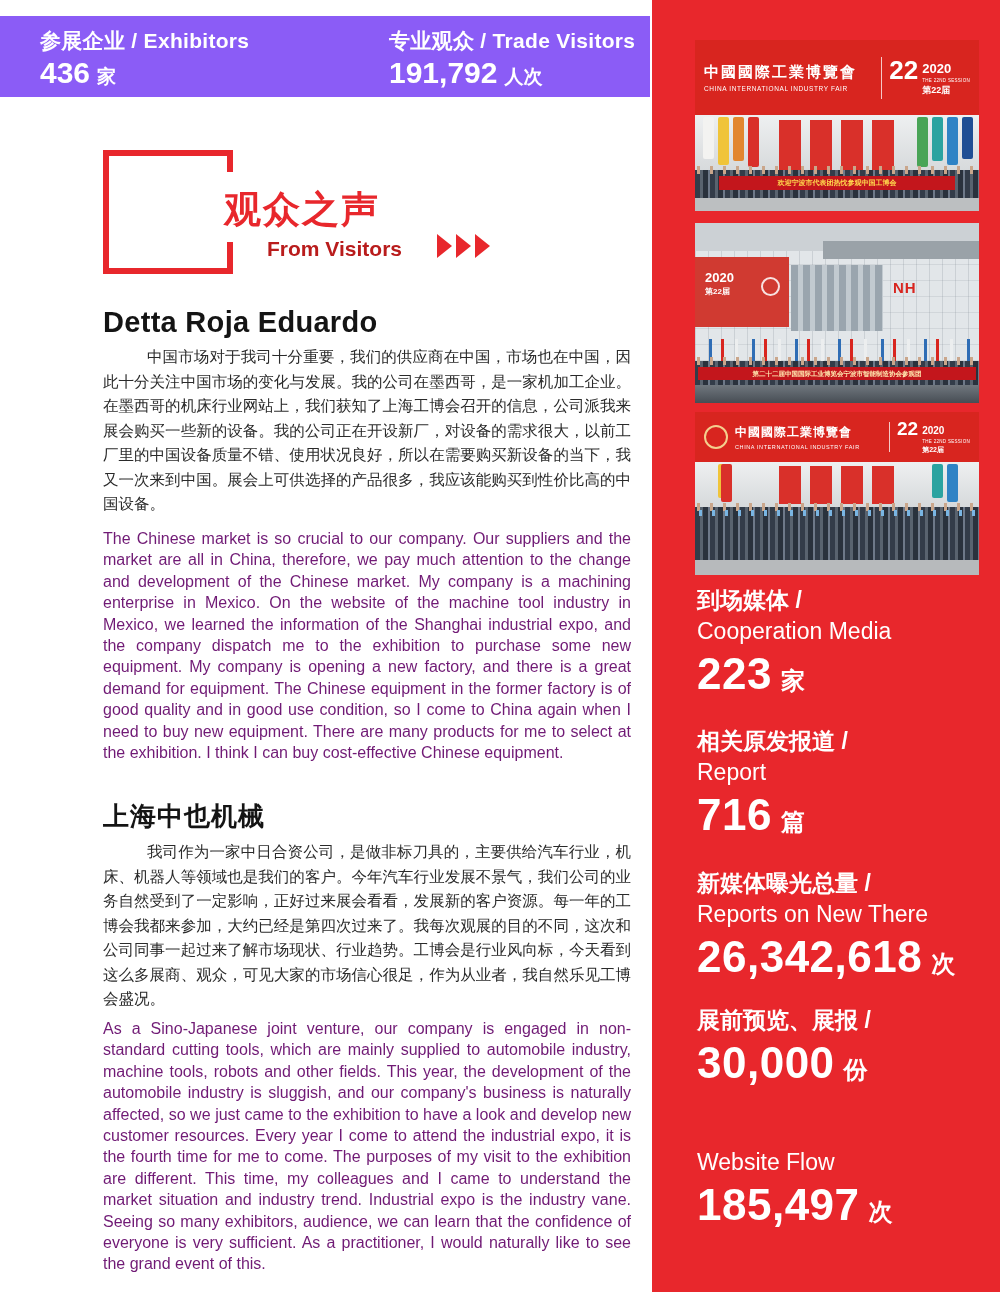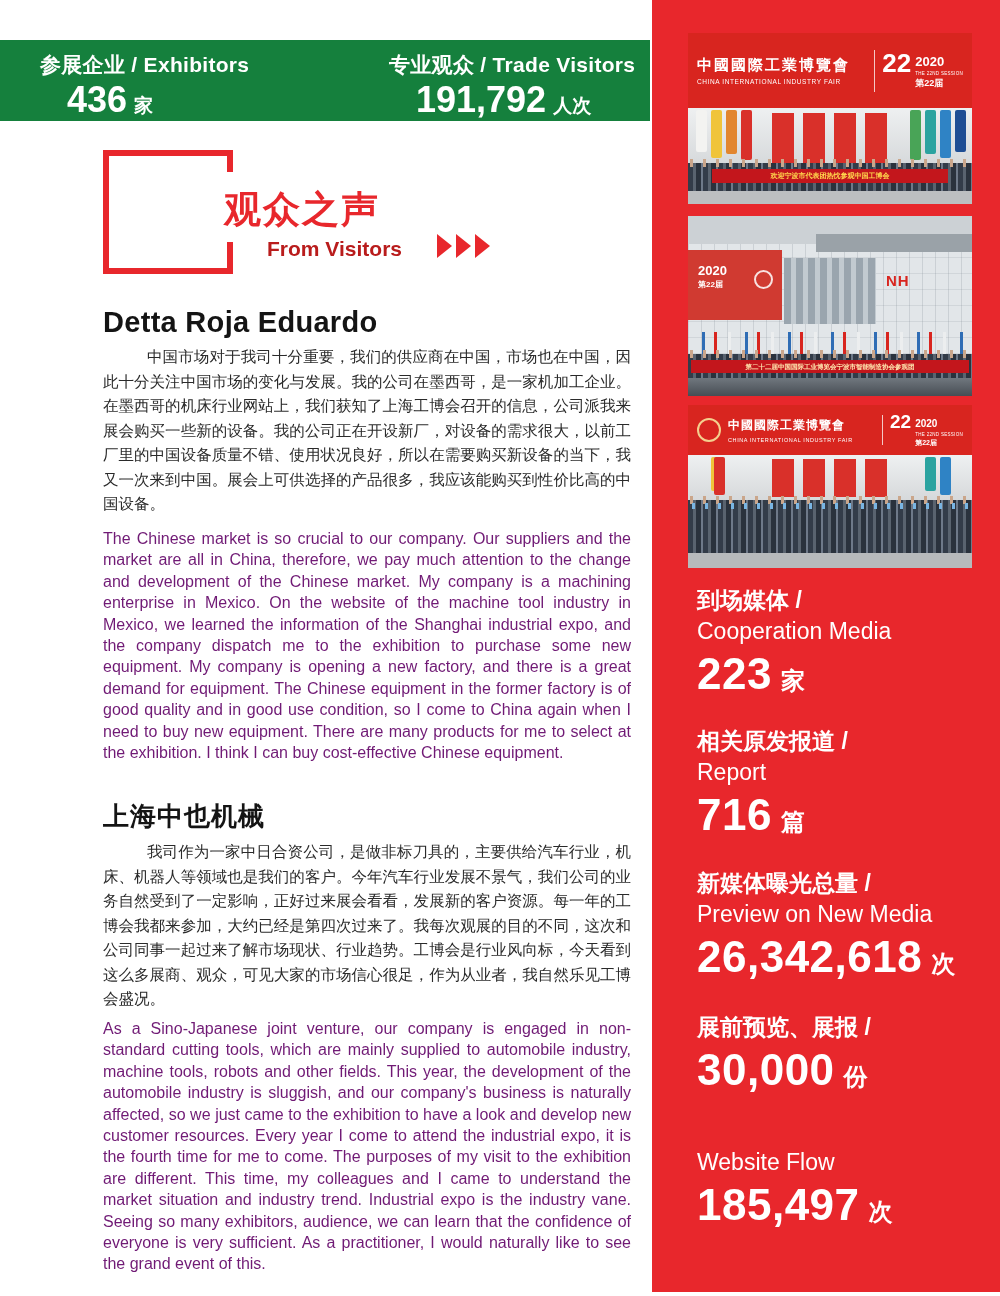--- a/index.html
+++ b/index.html
@@ -1,26 +1,26 @@
 <!DOCTYPE html>
 <html><head>
 <meta charset="utf-8">
 <style>
   html,body{margin:0;padding:0;}
   .page{position:relative;width:1000px;height:1296px;background:#ffffff;overflow:hidden;
         font-family:"Liberation Sans","DejaVu Sans",sans-serif;}
 
   
-  .top-banner{position:absolute;left:0;top:40px;width:650px;height:81px;background:#15803d;color:#fff;}
+  .top-banner{position:absolute;left:0;top:16px;width:650px;height:81px;background:#8b5cf6;color:#fff;}
   .banner-group{position:absolute;top:11px;}
   .bg-exhibitors{left:40px;}
   .bg-visitors{left:389px;}
   .banner-label{font-size:21px;font-weight:600;letter-spacing:.3px;}
   .banner-value-row{display:flex;align-items:baseline;margin-top:3px;}
-  .banner-value{font-size:36px;font-weight:700;line-height:1;margin-left:27px;}
+  .banner-value{font-size:30px;font-weight:700;line-height:1;}
   .banner-unit{font-size:19px;font-weight:700;margin-left:7px;}
 
   
   .title-square{position:absolute;left:103px;top:150px;width:130px;height:124px;
                 border:6px solid #e8272c;box-sizing:border-box;}
   .title-square-gap{position:absolute;left:222px;top:172px;width:16px;height:70px;background:#fff;}
   .title-zh{position:absolute;left:224px;top:191px;margin:0;font-size:37px;line-height:1;
             font-weight:800;color:#e8272c;letter-spacing:2px;}
   .title-en{position:absolute;left:267px;top:237px;font-size:21px;font-weight:700;color:#b91c1c;}
   .title-arrows{position:absolute;left:437px;top:234px;display:flex;}
@@ -34,21 +34,21 @@
   .para{position:absolute;left:103px;width:528px;margin:0;text-align:justify;}
   .para.zh{font-size:15.5px;line-height:24.5px;color:#2a2a2a;text-indent:44px;}
   .para.en{font-size:16px;line-height:21.4px;color:#701a75;margin-top:11px;}
   .p-zh-1{top:345px;}
   .p-en-1{top:517px;}
   .p-zh-2{top:840px;}
   .p-en-2{top:1007px;}
 
   
   .sidebar{position:absolute;left:652px;top:0;width:348px;height:1292px;background:#e8272c;}
-  .photo{position:absolute;left:31px;width:284px;background:#fef9c3;overflow:hidden;margin:5px;}
+  .photo{position:absolute;left:31px;width:284px;background:#fef9c3;overflow:hidden;margin:12px;}
   .photo1{top:28px;height:171px;}
   .photo2{top:211px;height:180px;}
   .photo3{top:400px;height:163px;}
 
   
   .ph-header{position:absolute;left:0;top:0;right:0;background:#d8251f;color:#fff;
              display:flex;align-items:center;padding:0 9px;box-sizing:border-box;}
   .photo1 .ph-header{height:75px;}
   .photo3 .ph-header{height:50px;}
   .ph-title-block{flex:1;min-width:0;}
@@ -124,21 +124,21 @@
   .ph2-redwall .w-yr{font-size:13px;font-weight:800;line-height:1;}
   .ph2-redwall .w-ses{font-size:8px;font-weight:700;margin-top:2px;}
   .w-ring{position:absolute;right:9px;top:20px;width:15px;height:15px;border:2px solid rgba(255,255,255,.85);
       border-radius:50%;}
   .ph2-nh{position:absolute;left:198px;top:56px;color:#d8251f;font-weight:800;font-size:15px;letter-spacing:1px;}
   .ph2-flags{position:absolute;left:0;right:0;top:116px;height:24px;
       background:repeating-linear-gradient(90deg,transparent 0 14px,#2f6db5 14px 17px,transparent 17px 26px,#d8251f 26px 29px,transparent 29px 40px,#eceeef 40px 43px);}
 
   
   .stat{position:absolute;left:45px;color:#ffffff;}
-  .st-1{top:585px;} .st-2{top:726px;} .st-3{top:868px;} .st-4{top:1005px;margin-top:7px;} .st-5{top:1147px;}
+  .st-1{top:585px;} .st-2{top:726px;} .st-3{top:868px;} .st-4{top:1005px;} .st-5{top:1147px;}
   .stat .lz{font-size:23px;line-height:31px;font-weight:700;}
   .stat .le{font-size:23px;line-height:31px;font-weight:400;}
   .stat .val-row{display:flex;align-items:baseline;margin-top:5px;}
   .stat .val{font-size:44px;font-weight:700;line-height:1;letter-spacing:.5px;}
   .stat .unit{font-size:24px;font-weight:600;margin-left:9px;}
 </style>
 </head>
 <body>
 
 <div class="page">
@@ -272,21 +272,21 @@
     <div class="stat st-2">
       <div class="lz">相关原发报道 /</div>
       <div class="le">Report</div>
       <div class="val-row">
         <span class="val">716</span>
         <span class="unit">篇</span>
       </div>
     </div>
     <div class="stat st-3">
       <div class="lz">新媒体曝光总量 /</div>
-      <div class="le">Preview on New Media</div>
+      <div class="le">Reports on New There</div>
       <div class="val-row">
         <span class="val">26,342,618</span>
         <span class="unit">次</span>
       </div>
     </div>
     <div class="stat st-4">
       <div class="lz">展前预览、展报 /</div>
       <div class="val-row">
         <span class="val">30,000</span>
         <span class="unit">份</span>

